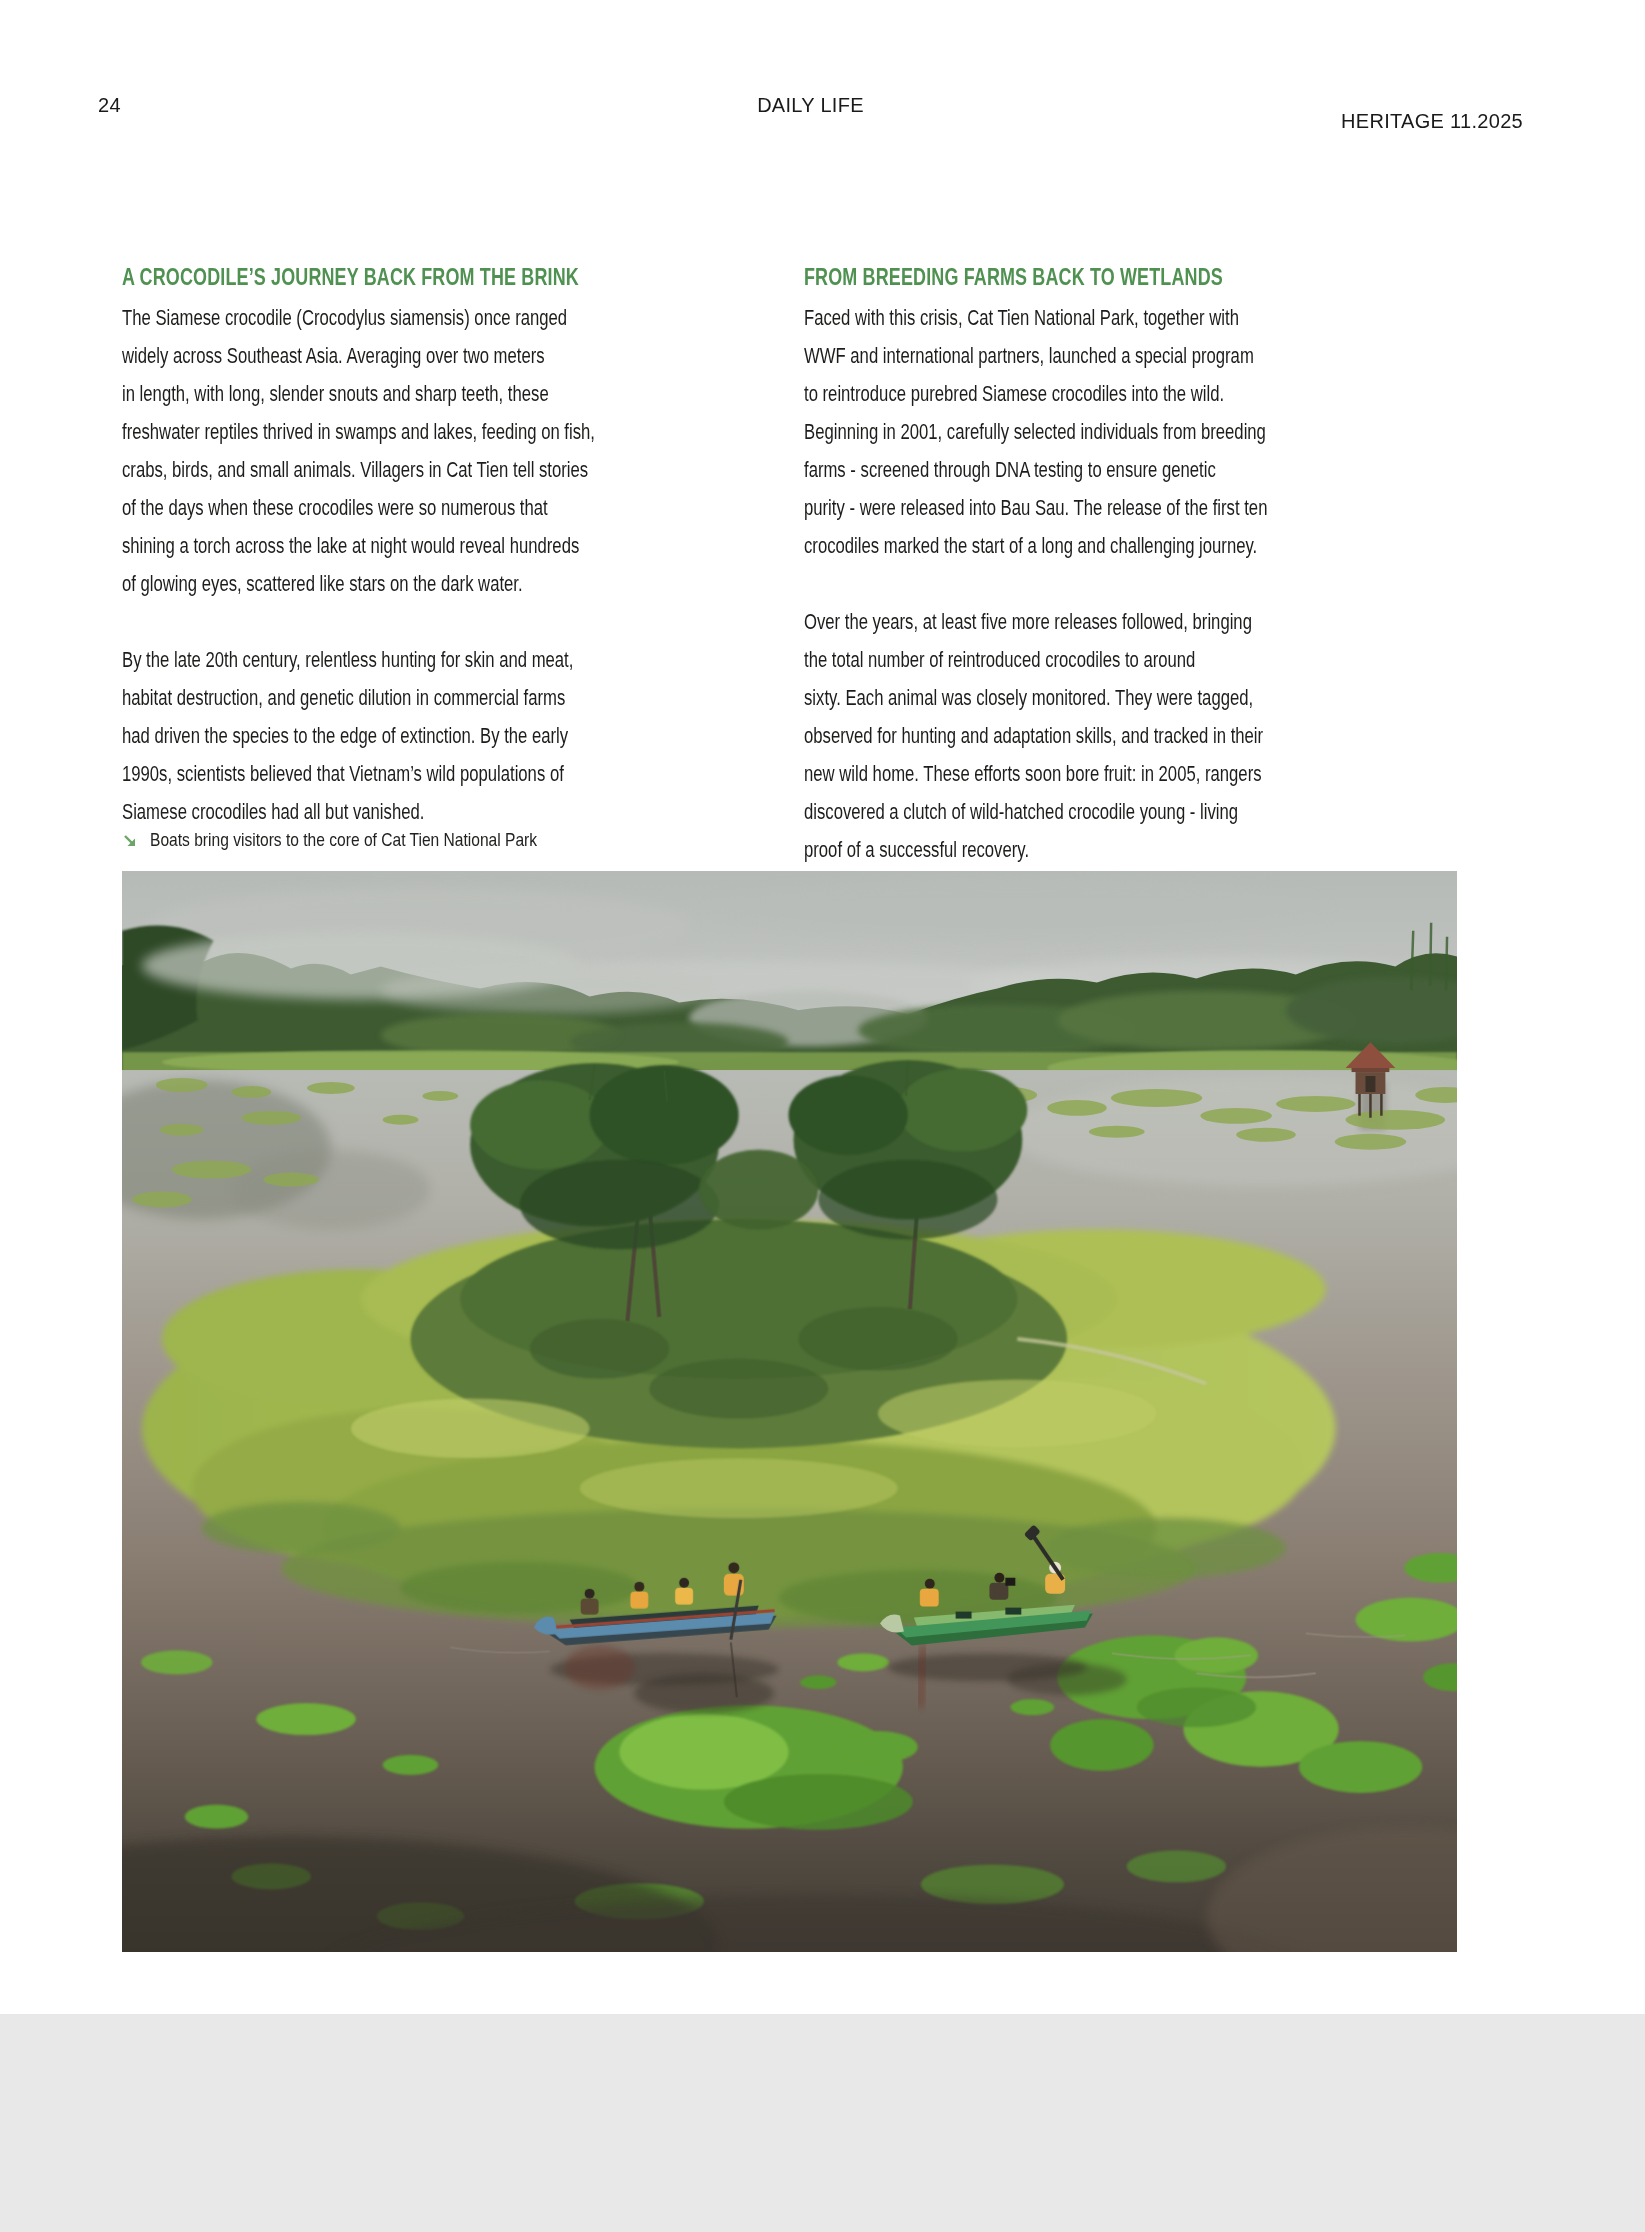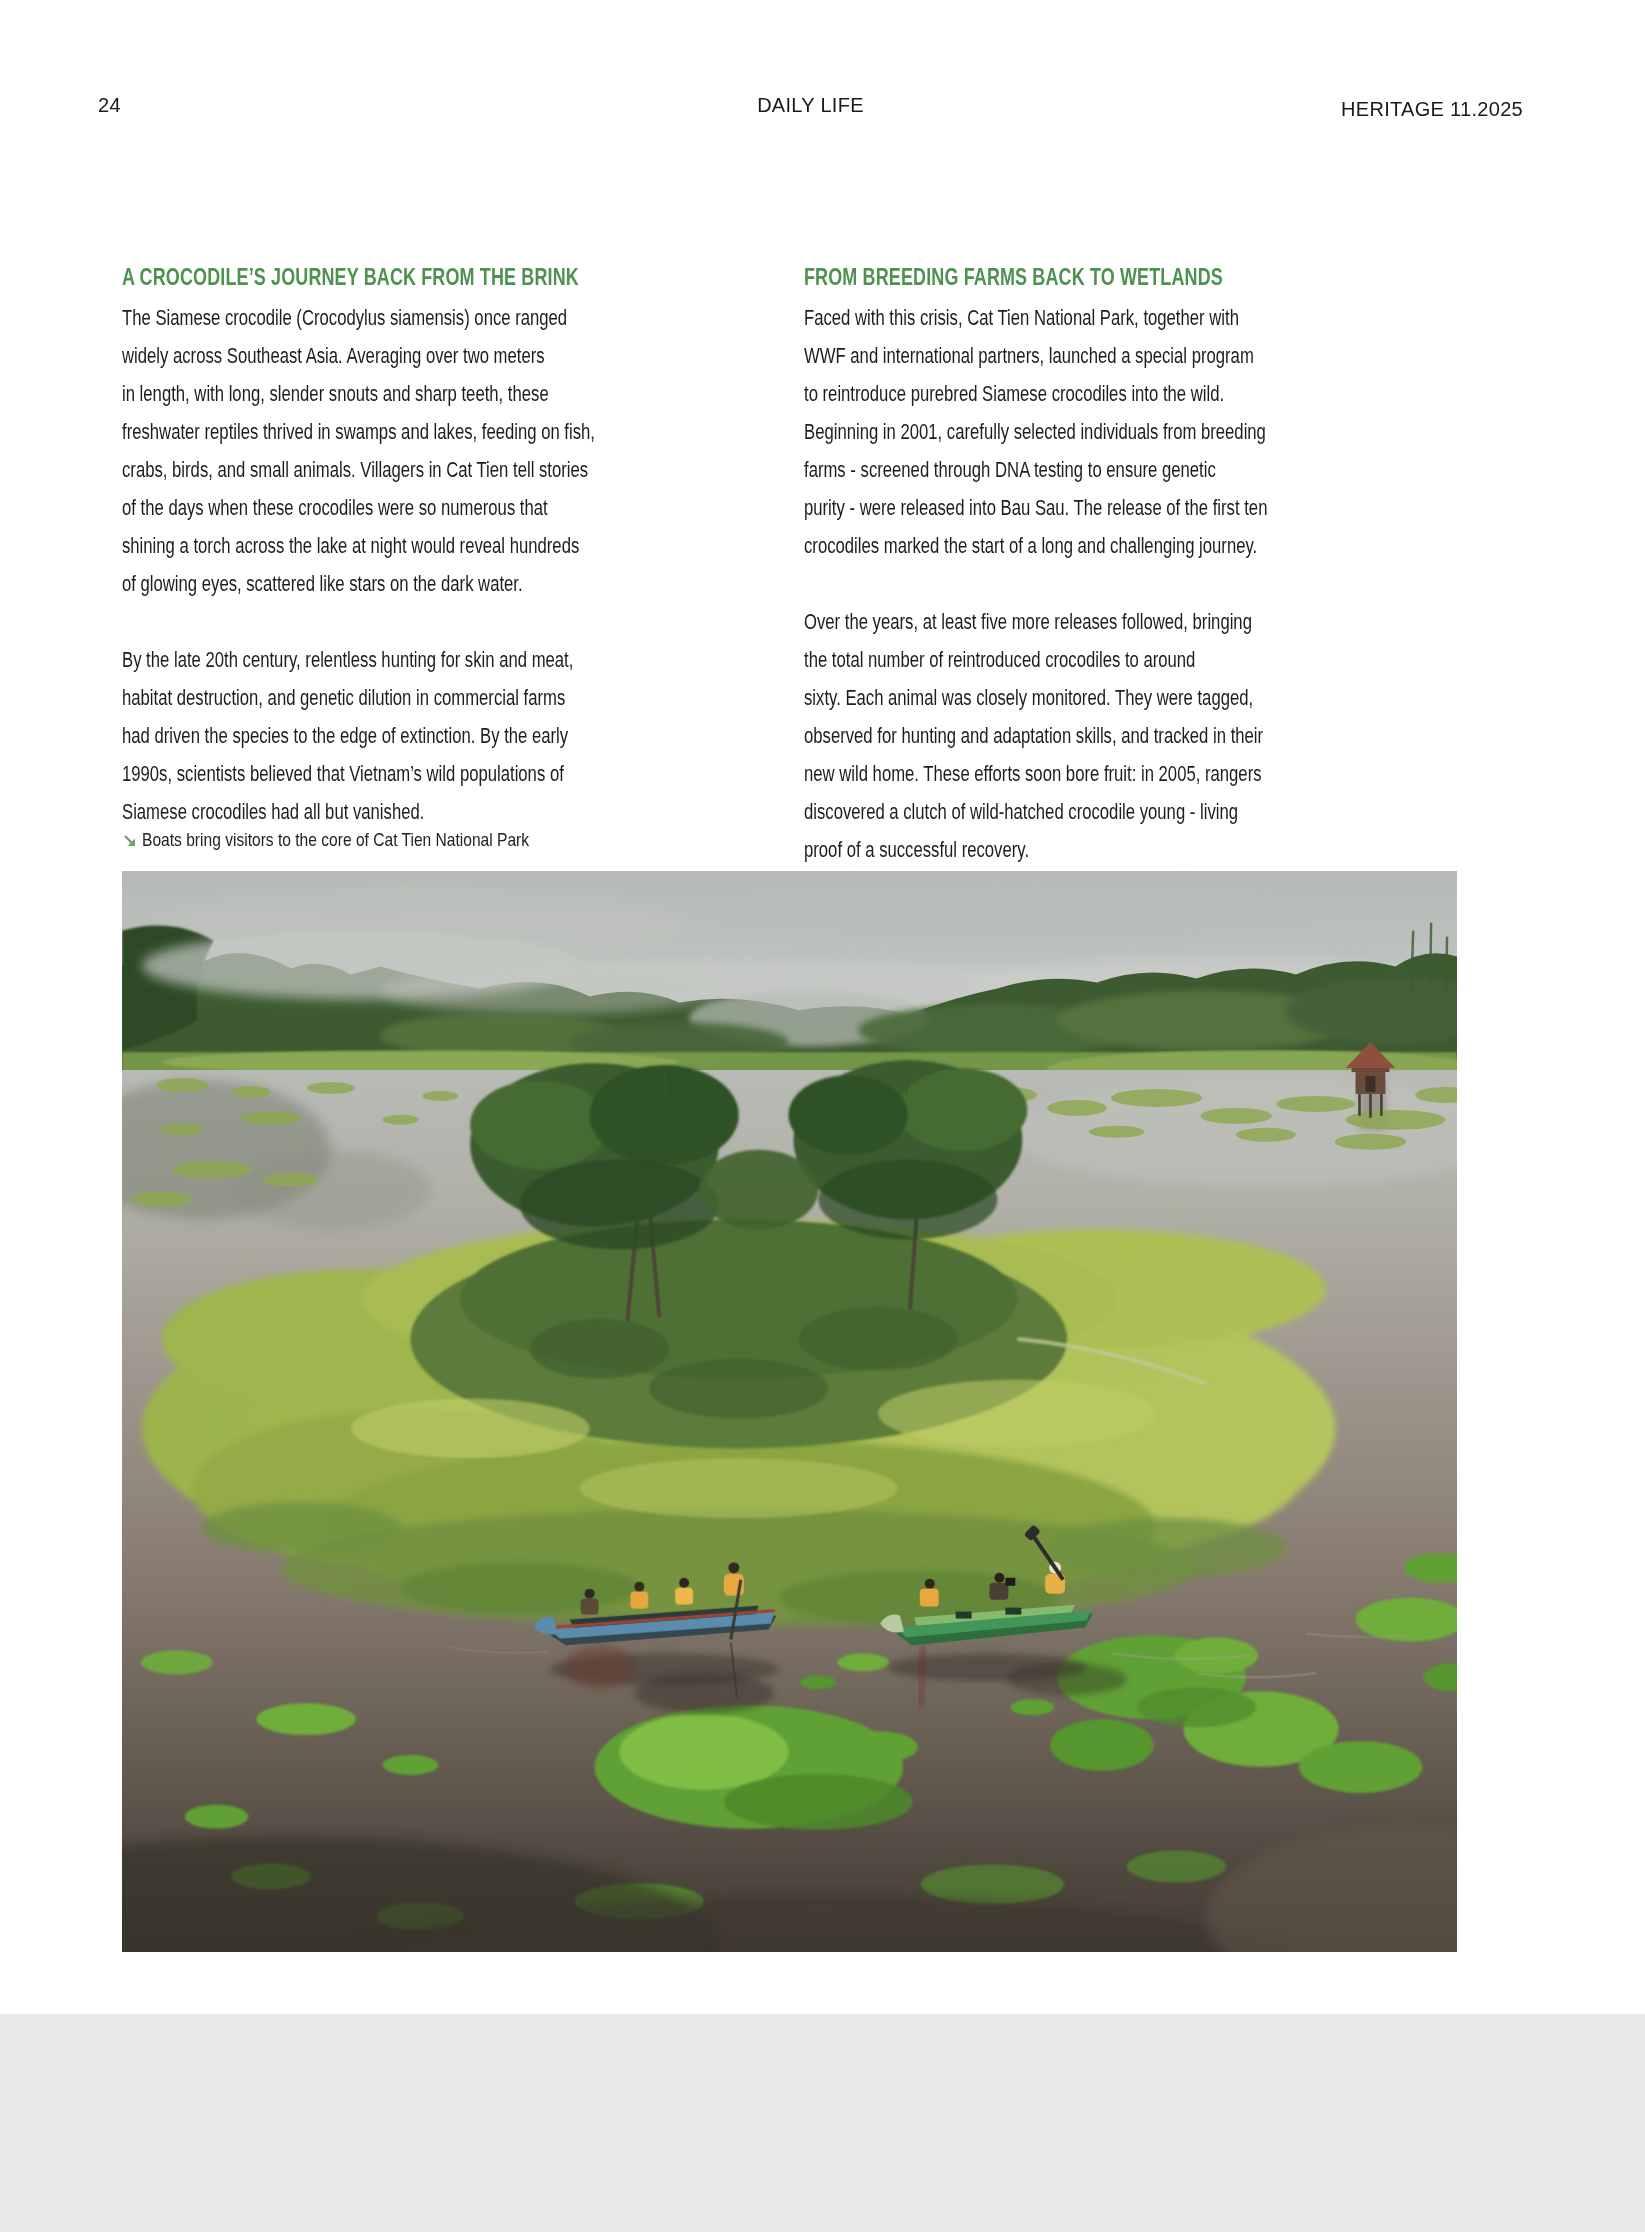--- a/index.html
+++ b/index.html
@@ -10,31 +10,31 @@
     font-family:"Liberation Sans",sans-serif;
     color:var(--body-text,#1d1d1b);
     overflow:hidden;
     margin:0 auto;
   }
   
   .runhead{position:absolute;top:94px;left:98px;right:123px;height:28px;
     font-size:20px;letter-spacing:0.3px;color:var(--header-text,#1a1a1a);}
   .runhead .pagenum{position:absolute;left:0;top:0;}
   .runhead .section{position:absolute;left:0;right:0;top:0;text-align:center;}
-  .runhead .issue{position:absolute;right:0;top:4px;}
+  .runhead .issue{position:absolute;right:0;top:16px;}
   
   .col{position:absolute;top:261px;width:697px;transform:scaleX(.78);transform-origin:left top;}
   .col.left{left:122px;}
   .col.right{left:804px;}
   .col h2{
     margin:0 0 6px 0;font-size:23px;font-weight:bold;letter-spacing:0.2px;
     color:var(--heading-green,#4e9150);line-height:32px;}
   .col p{margin:0 0 38px 0;font-size:21.4px;line-height:38px;white-space:pre-line;}
   
-  .caption{position:absolute;left:122px;top:828px;display:flex;align-items:flex-start;gap:4px;}
+  .caption{position:absolute;left:122px;top:828px;display:flex;align-items:flex-start;gap:12px;}
   .caption .arrow{flex:0 0 auto;margin-top:5px;}
   .caption .cap-text{font-size:19px;line-height:24px;transform:scaleX(.82);transform-origin:left top;
     color:#222220;}
   
   .photo{position:absolute;left:122px;top:871px;width:1335px;height:1081px;display:block;}
   
   .quote{position:absolute;left:144px;top:2012px;
     font-family:"Liberation Serif",serif;
     color:var(--quote-green,#639659);}
   .quote .qline{display:block;font-size:62px;line-height:57px;letter-spacing:1.5px;

